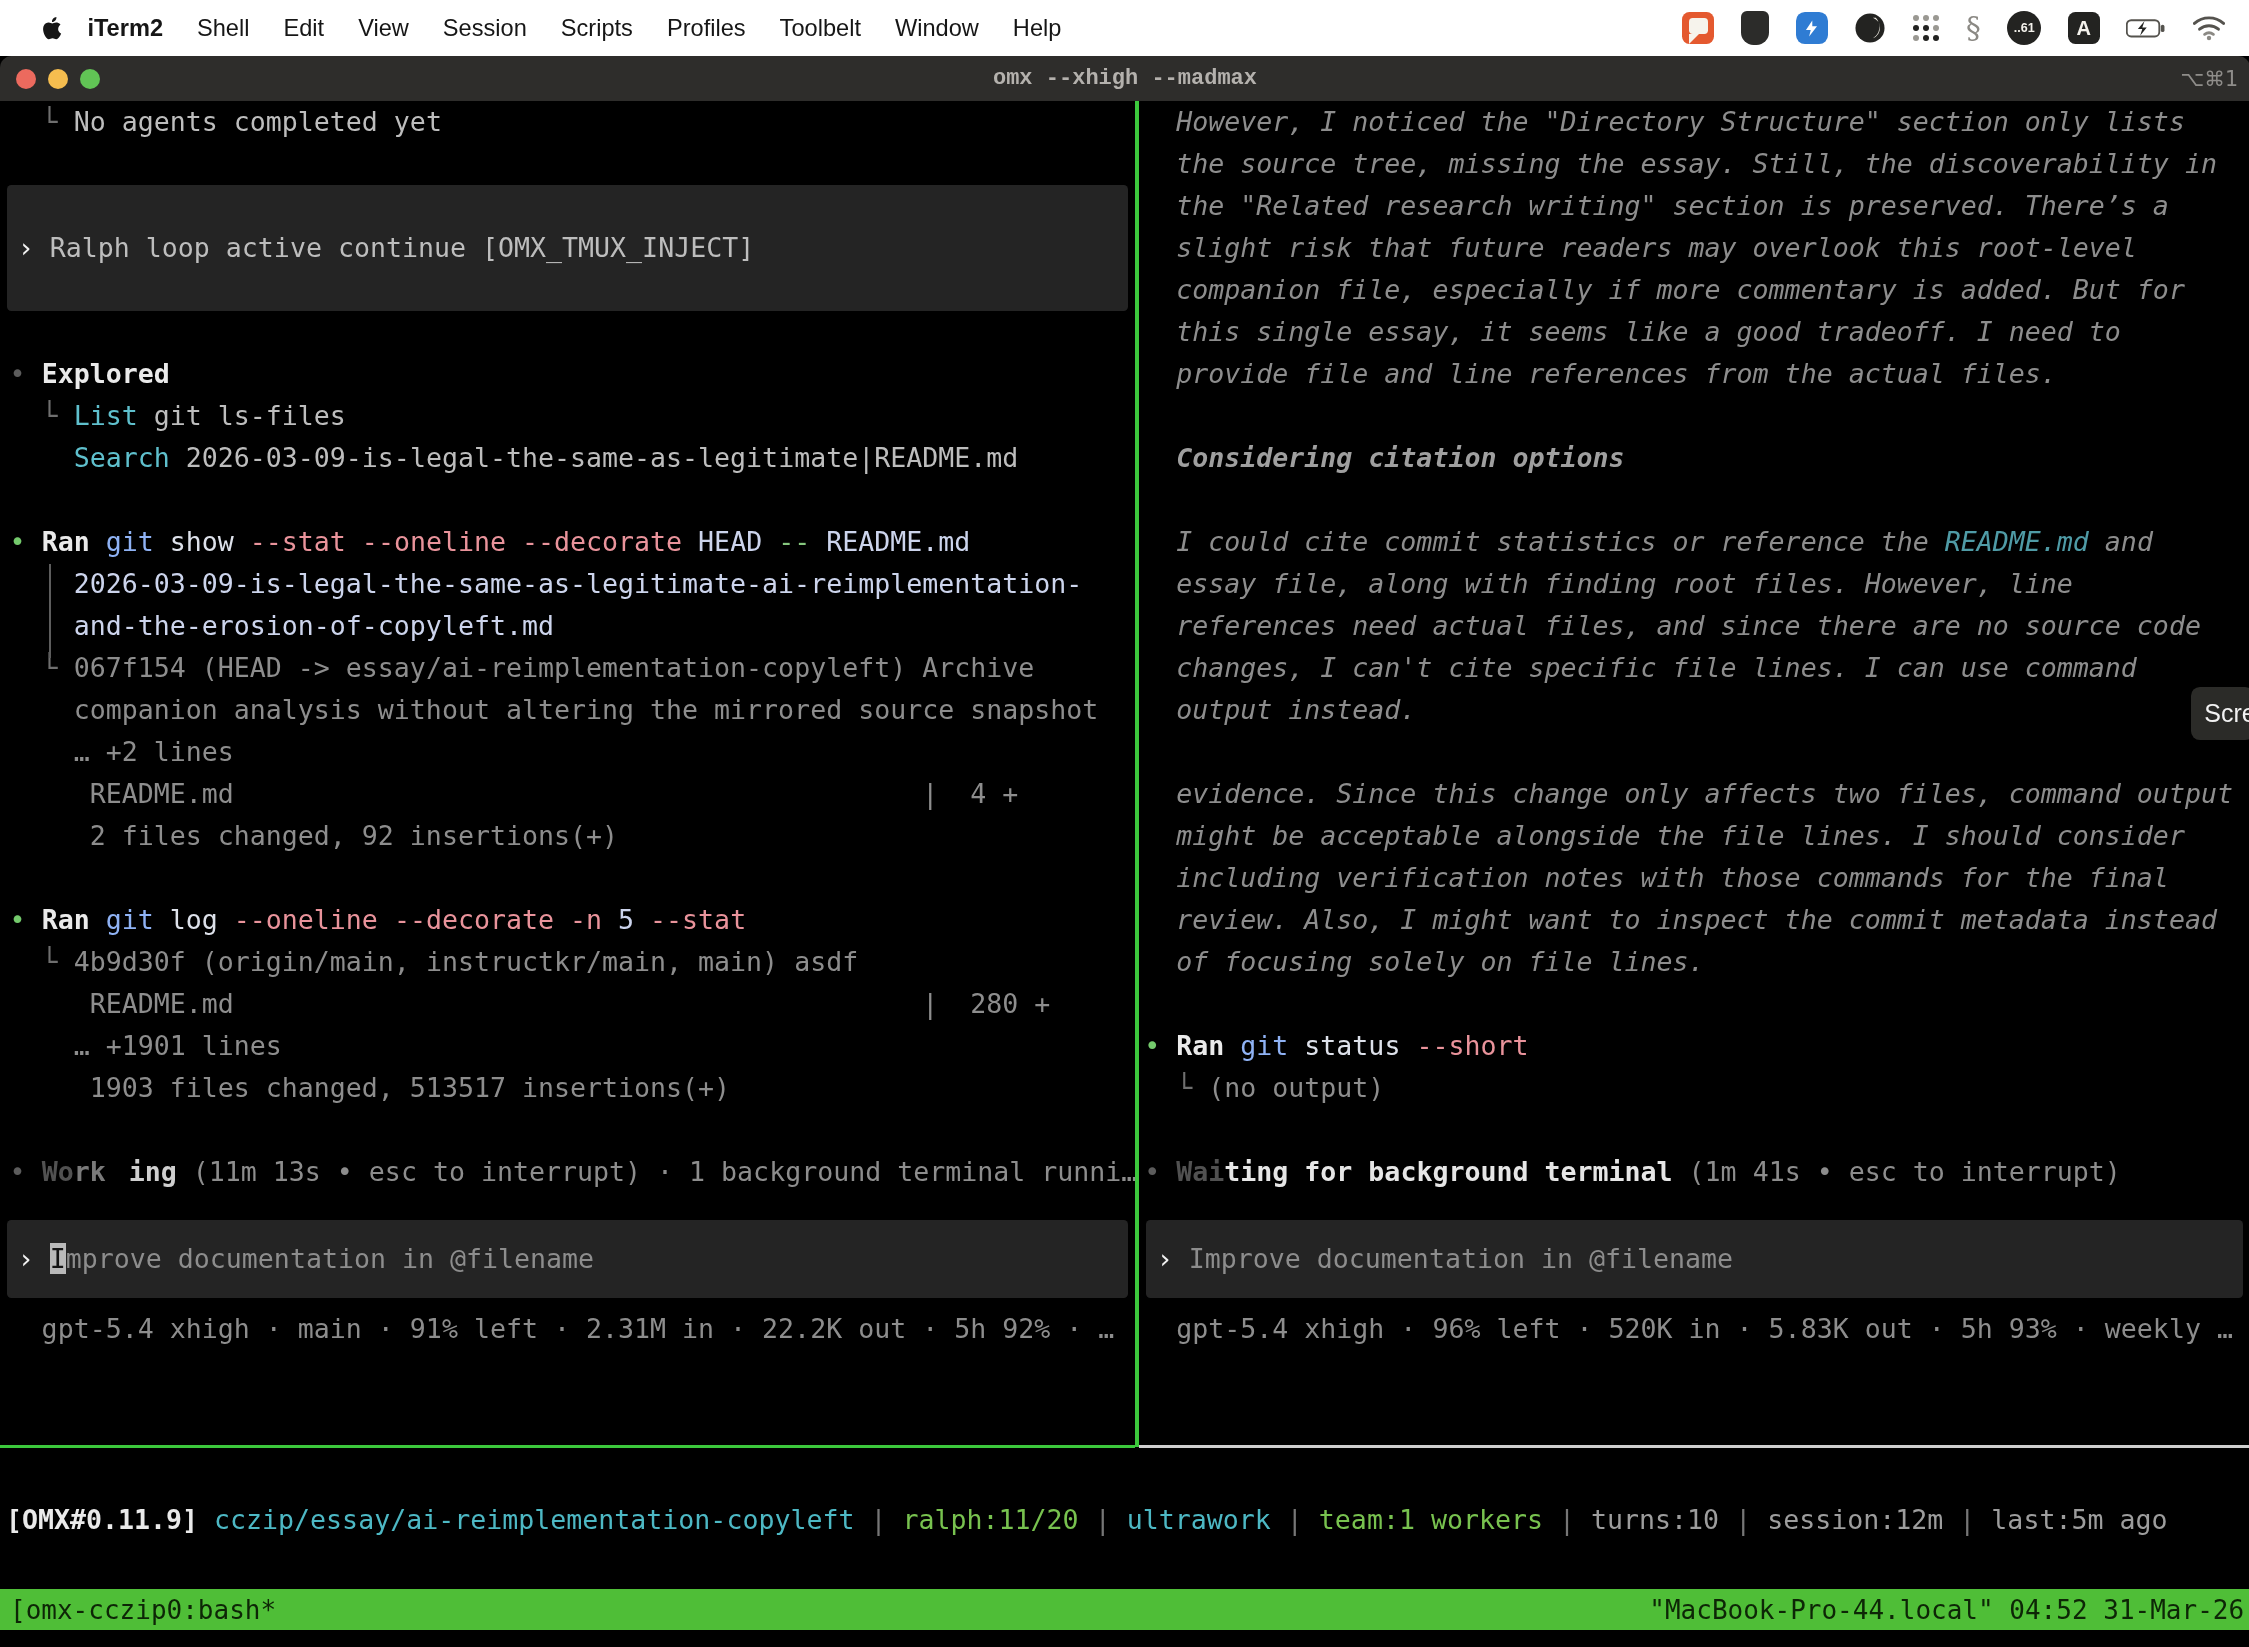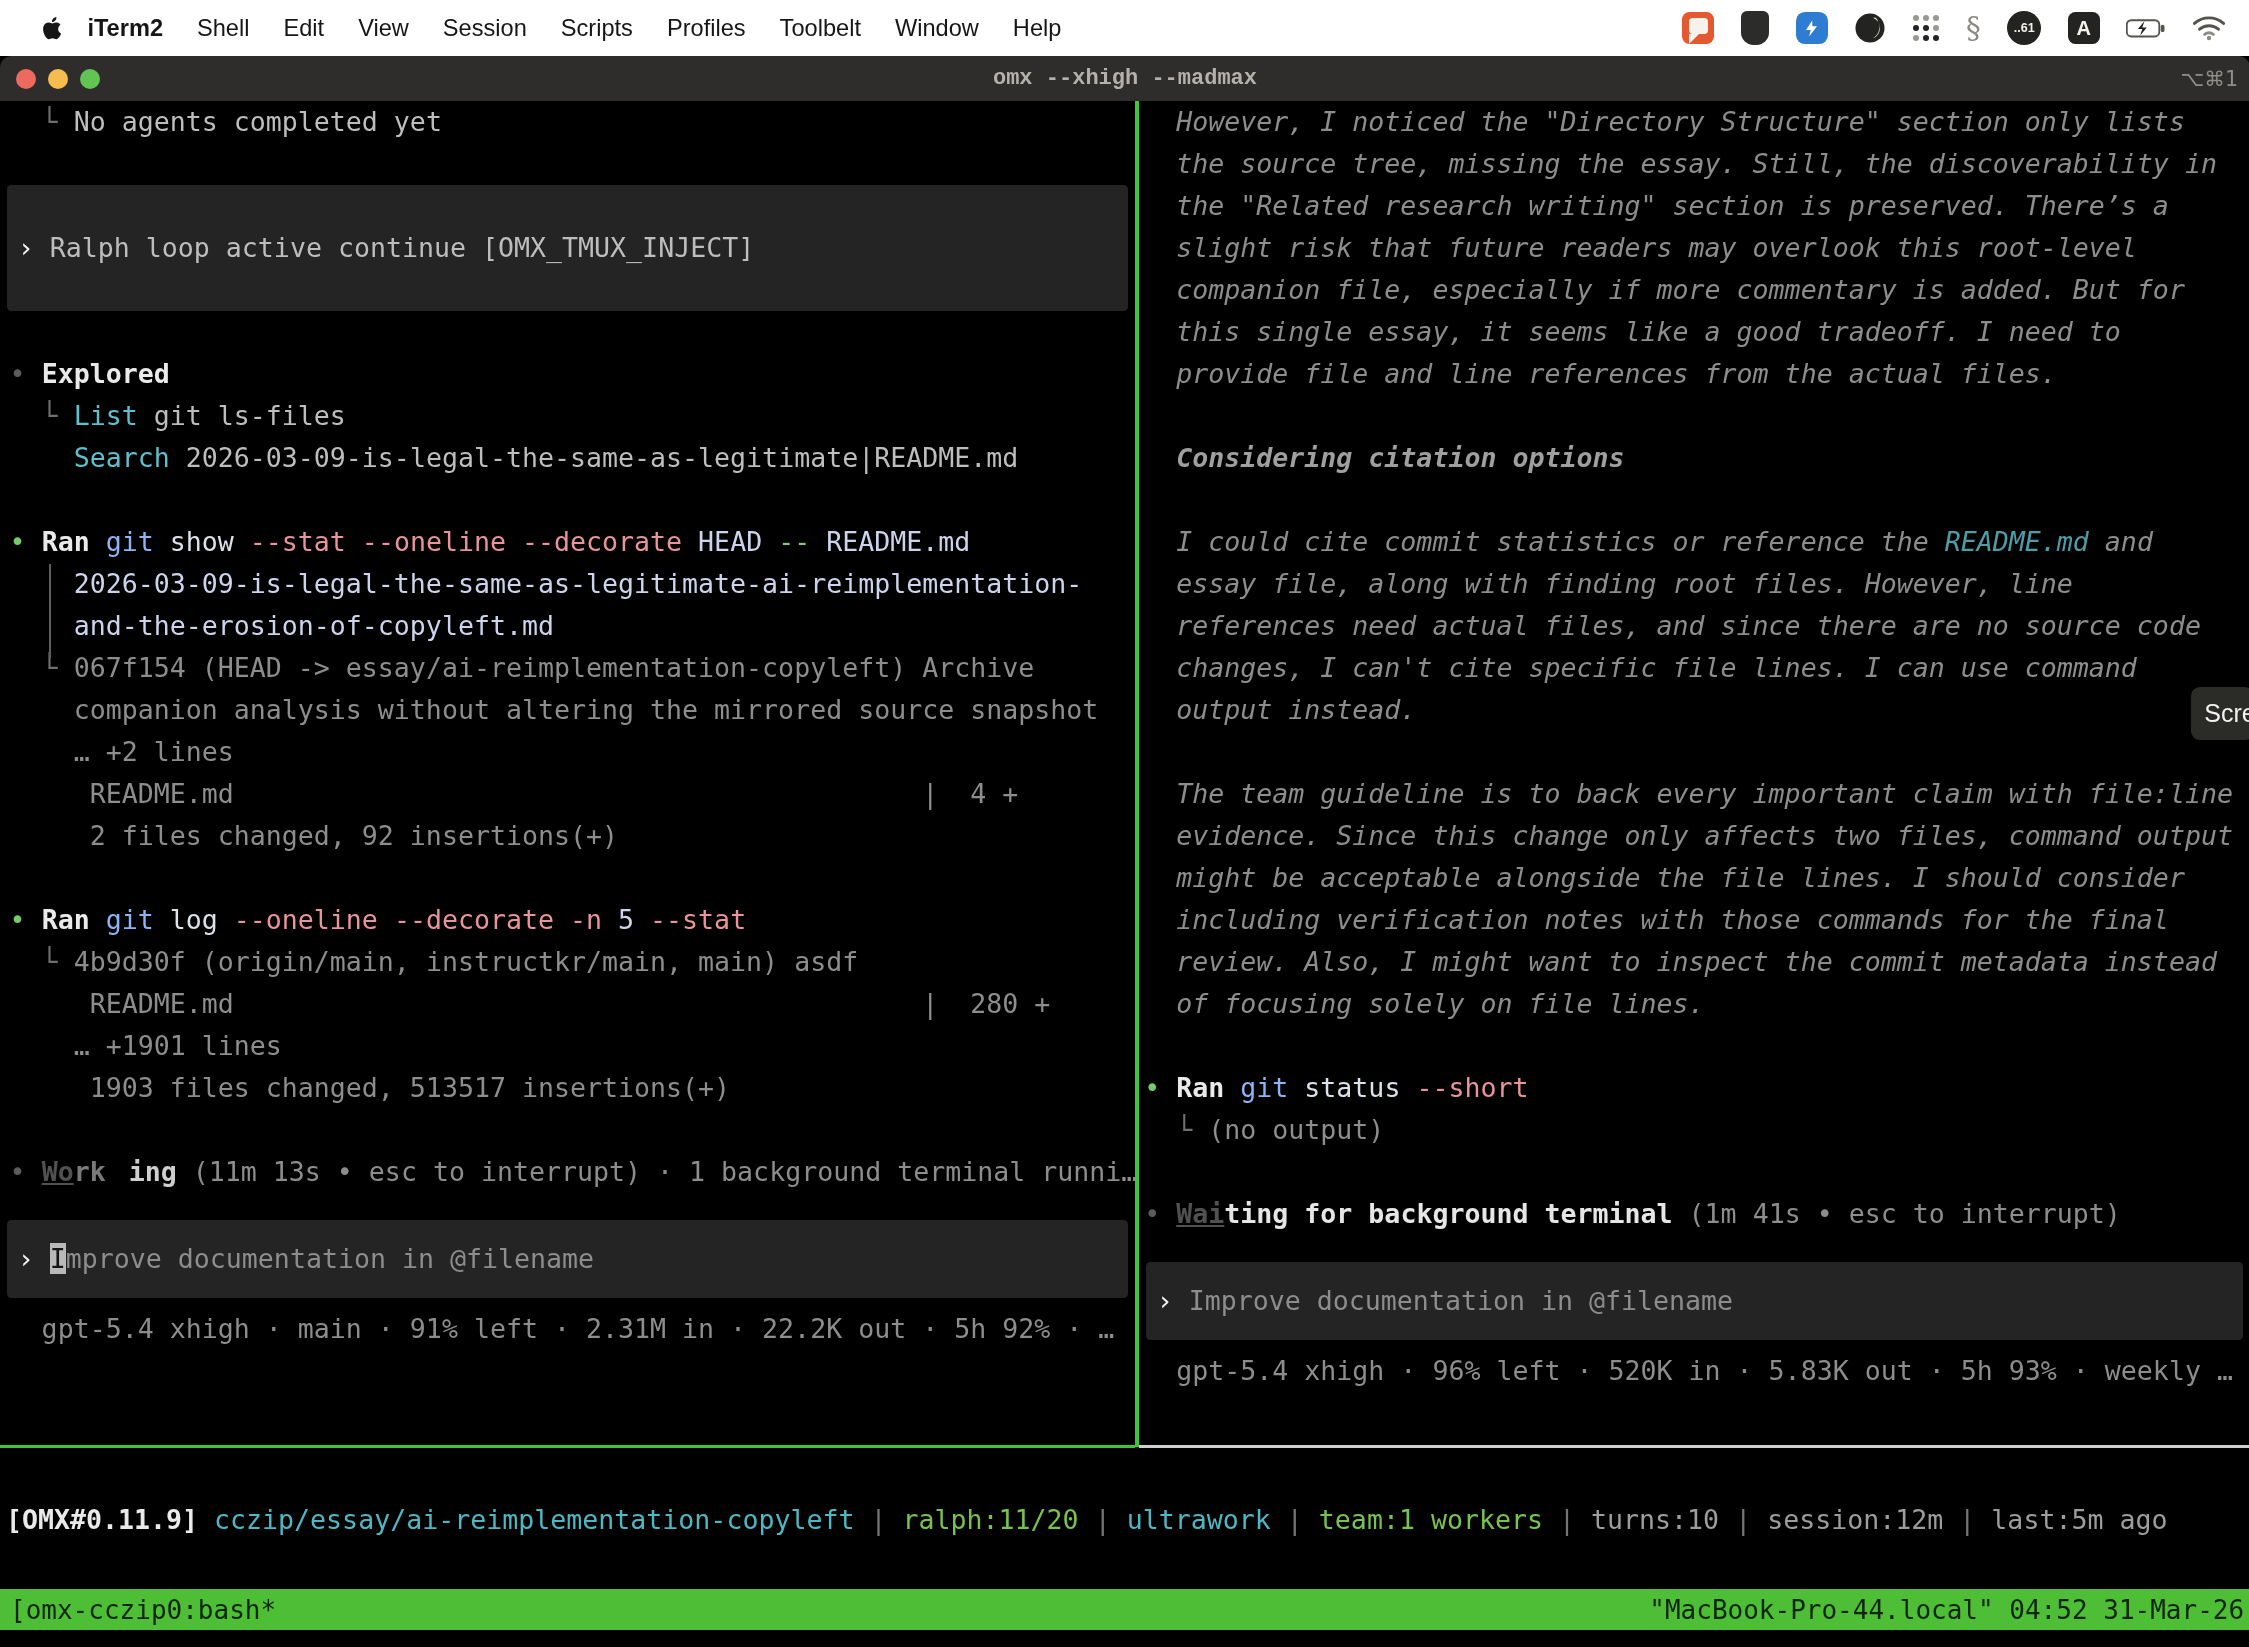--- a/index.html
+++ b/index.html
@@ -70,21 +70,21 @@
   .pane-status { margin-top:10.3px; }
 
   .treeline { position:absolute; left:49px; top:463px; width:1.5px; height:94px; background:#5d5d5d; }
 
   
   .sg-out{color:#8d8d8d;} .sg-fg{color:#bdbdbd;}
   .sg-bw{color:#eaeaea;font-weight:bold;}
   .sg-gd{color:#6f6f6f;} .sg-gb{color:#74ca6c;} .sg-db{color:#5c5c5c;}
   .sg-cy{color:#5fc0cd;} .sg-bl{color:#8fb2f4;} .sg-cm{color:#dde1ea;}
   .sg-fl{color:#e9939b;} .sg-pl{color:#ccd4ec;} .sg-gn{color:#86c77e;}
-  .sg-s1{color:#515151;font-weight:bold;text-decoration:underline;} .sg-s2{color:#7a7a7a;font-weight:bold;}
+  .sg-s1{color:#515151;font-weight:bold;} .sg-s2{color:#7a7a7a;font-weight:bold;}
   .sg-s3{color:#cfcfcf;font-weight:bold;margin-left:23px;} .sg-wb{color:#e6e6e6;font-weight:bold;}
   .sg-tl{color:#4f9ba6;} .sg-pr{color:#f2f2f2;}
   .sg-cur{background:#b9b9b9;color:#141414;}
   .sg-hd{color:#9f9f9f;font-weight:bold;}
   .sg-ocy{color:#4db8c4;} .sg-ogn{color:#78c24f;} .sg-osp{color:#767676;} .sg-ogr{color:#9d9d9d;}
 
   
   .omx-line { position:absolute; left:0; top:1448px; width:2250px; height:142px; background:#000;
               display:flex; align-items:center; font-size:26.6px; white-space:pre; padding-left:5.9px; }
 
@@ -231,21 +231,20 @@
   <div class="tline it"><span class="sg-out">  provide file and line references from the actual files.</span></div>
   <div class="tline"></div>
   <div class="tline it"><span class="sg-hd">  Considering citation options</span></div>
   <div class="tline"></div>
   <div class="tline it"><span class="sg-out">  I could cite commit statistics or reference the </span><span class="sg-tl">README.md</span><span class="sg-out"> and</span></div>
   <div class="tline it"><span class="sg-out">  essay file, along with finding root files. However, line</span></div>
   <div class="tline it"><span class="sg-out">  references need actual files, and since there are no source code</span></div>
   <div class="tline it"><span class="sg-out">  changes, I can't cite specific file lines. I can use command</span></div>
   <div class="tline it"><span class="sg-out">  output instead.</span></div>
   <div class="tline"></div>
-  <div class="tline it"><span class="sg-out">  The team guideline is to back every important claim with file:line</span></div>
   <div class="tline it"><span class="sg-out">  evidence. Since this change only affects two files, command output</span></div>
   <div class="tline it"><span class="sg-out">  might be acceptable alongside the file lines. I should consider</span></div>
   <div class="tline it"><span class="sg-out">  including verification notes with those commands for the final</span></div>
   <div class="tline it"><span class="sg-out">  review. Also, I might want to inspect the commit metadata instead</span></div>
   <div class="tline it"><span class="sg-out">  of focusing solely on file lines.</span></div>
   <div class="tline"></div>
   <div class="tline"><span class="sg-gb">• </span><span class="sg-bw">Ran</span><span class="sg-bl"> git</span><span class="sg-cm"> status</span><span class="sg-fl"> --short</span></div>
   <div class="tline"><span class="sg-gd">  └ </span><span class="sg-out">(no output)</span></div>
   <div class="tline"></div>
   <div class="tline"><span class="sg-db">• </span><span class="sg-s1">Wai</span><span class="sg-wb">ting for background terminal</span><span class="sg-out"> (1m 41s • esc to interrupt)</span></div>

